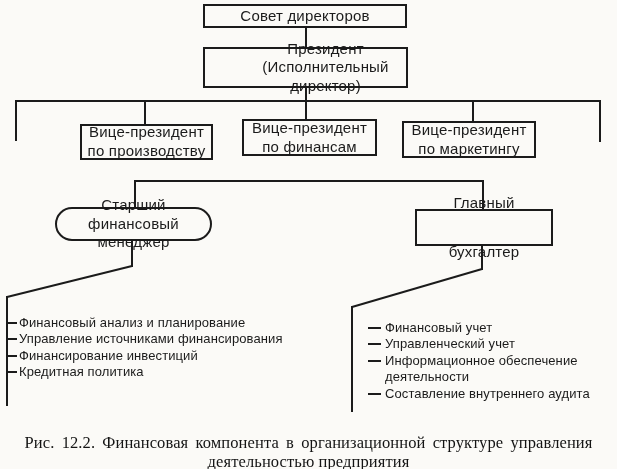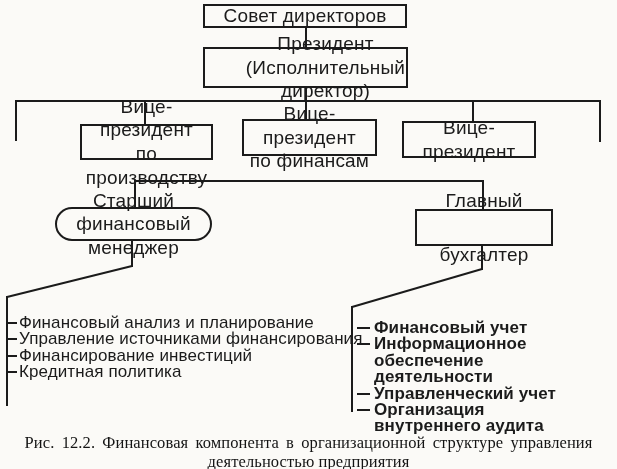--- a/index.html
+++ b/index.html
@@ -17,21 +17,21 @@
   .page{position:relative;width:617px;height:469px;}
 
   
   .box{
     position:absolute;
     border:2px solid var(--ink);
     background:transparent;
     display:flex;flex-direction:column;
     align-items:center;justify-content:center;
     text-align:center;
-    font-size:19px;line-height:1.24;
+    font-size:15px;line-height:1.24;
     letter-spacing:.2px;
     box-sizing:border-box;
   }
   .b-board{left:203px;top:4px;width:204px;height:24px;}
   .b-president{left:203px;top:47px;width:205px;height:41px;padding-left:40px;}
   .b-vp1{left:80px;top:124px;width:133px;height:36px;}
   .b-vp2{left:242px;top:119px;width:135px;height:37px;}
   .b-vp3{left:402px;top:121px;width:134px;height:37px;}
   .b-mgr1{left:55px;top:207px;width:157px;height:34px;border-radius:17px;}
   .b-mgr2{left:415px;top:209px;width:138px;height:37px;gap:30px;}
@@ -40,30 +40,30 @@
   .vline,.hline{position:absolute;background:var(--ink);}
   .vline{width:2px;}
   .hline{height:2px;}
 
   
   .wires{position:absolute;left:0;top:0;width:617px;height:469px;pointer-events:none;}
 
   
   .funcs{
     position:absolute;margin:0;padding:0;list-style:none;
-    font-size:17px;line-height:16.4px;letter-spacing:.1px;
+    font-size:13px;line-height:16.4px;letter-spacing:.1px;
     white-space:nowrap;
   }
   .funcs li{position:relative;}
   .funcs li::before{
     content:"";position:absolute;top:7px;height:2px;background:var(--ink);
   }
   .funcs-left{left:19px;top:315px;}
   .funcs-left li::before{left:-12px;width:10px;}
-  .funcs-right{left:374px;top:320px;width:208px;white-space:normal;font-weight:bold;}
+  .funcs-right{left:385px;top:320px;width:208px;white-space:normal;}
   .funcs-right li::before{left:-17px;width:13px;}
 
   
   .caption{
     position:absolute;left:0;top:433px;width:617px;
     font-family:"Liberation Serif", serif;
     font-size:16.5px;line-height:19px;
     text-align:center;color:#141414;
     letter-spacing:.1px;
   }
@@ -97,20 +97,21 @@
   <div class="box b-vp1">
     <span>Вице-президент</span>
     <span>по производству</span>
   </div>
   <div class="box b-vp2">
     <span>Вице-президент</span>
     <span>по финансам</span>
   </div>
   <div class="box b-vp3">
     <span>Вице-президент</span>
+    <span>по маркетингу</span>
   </div>
 
   <div class="hline" style="left:134px;top:180px;width:350px"></div>
   <div class="vline" style="left:134px;top:180px;height:27px"></div>
   <div class="vline" style="left:482px;top:180px;height:29px"></div>
 
   <div class="box b-mgr1">
     <span>Старший финансовый</span>
     <span>менеджер</span>
   </div>
@@ -131,23 +132,23 @@
 
   <ul class="funcs funcs-left">
     <li>Финансовый анализ и планирование</li>
     <li>Управление источниками финансирования</li>
     <li>Финансирование инвестиций</li>
     <li>Кредитная политика</li>
   </ul>
 
   <ul class="funcs funcs-right">
     <li>Финансовый учет</li>
+    <li>Управленческий учет</li>
     <li>Информационное обеспечение деятельности</li>
-    <li>Управленческий учет</li>
-    <li>Организация внутреннего аудита</li>
+    <li>Составление внутреннего аудита</li>
   </ul>
 
   <div class="caption">
     <div class="c1">Рис. 12.2. Финансовая компонента в организационной структуре управления</div>
     <div class="c2">деятельностью предприятия</div>
   </div>
 
 </div>
 
 </body></html>

